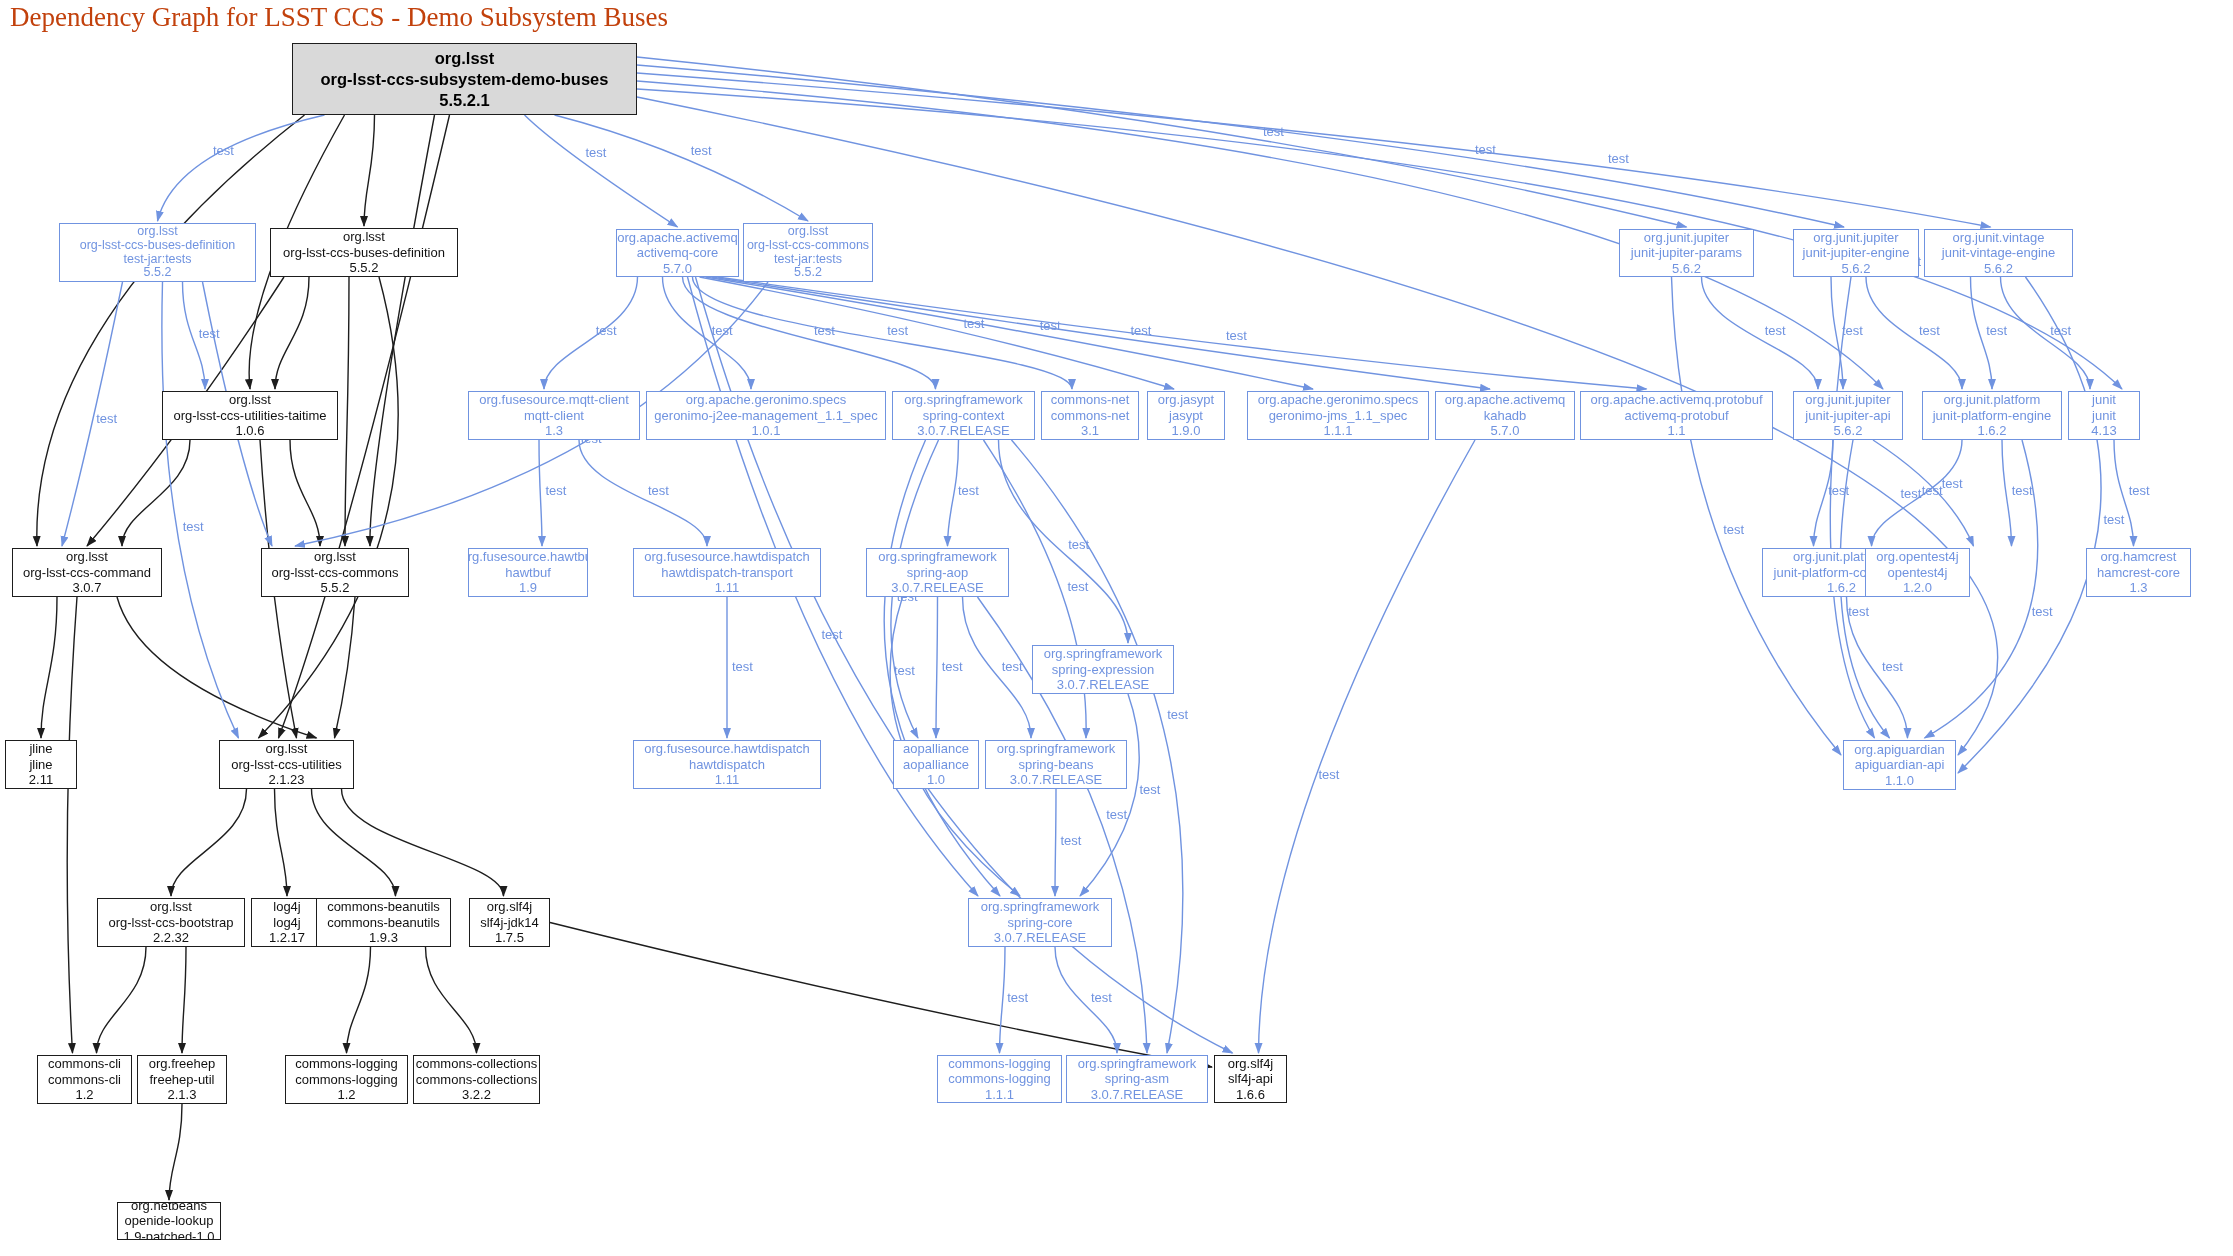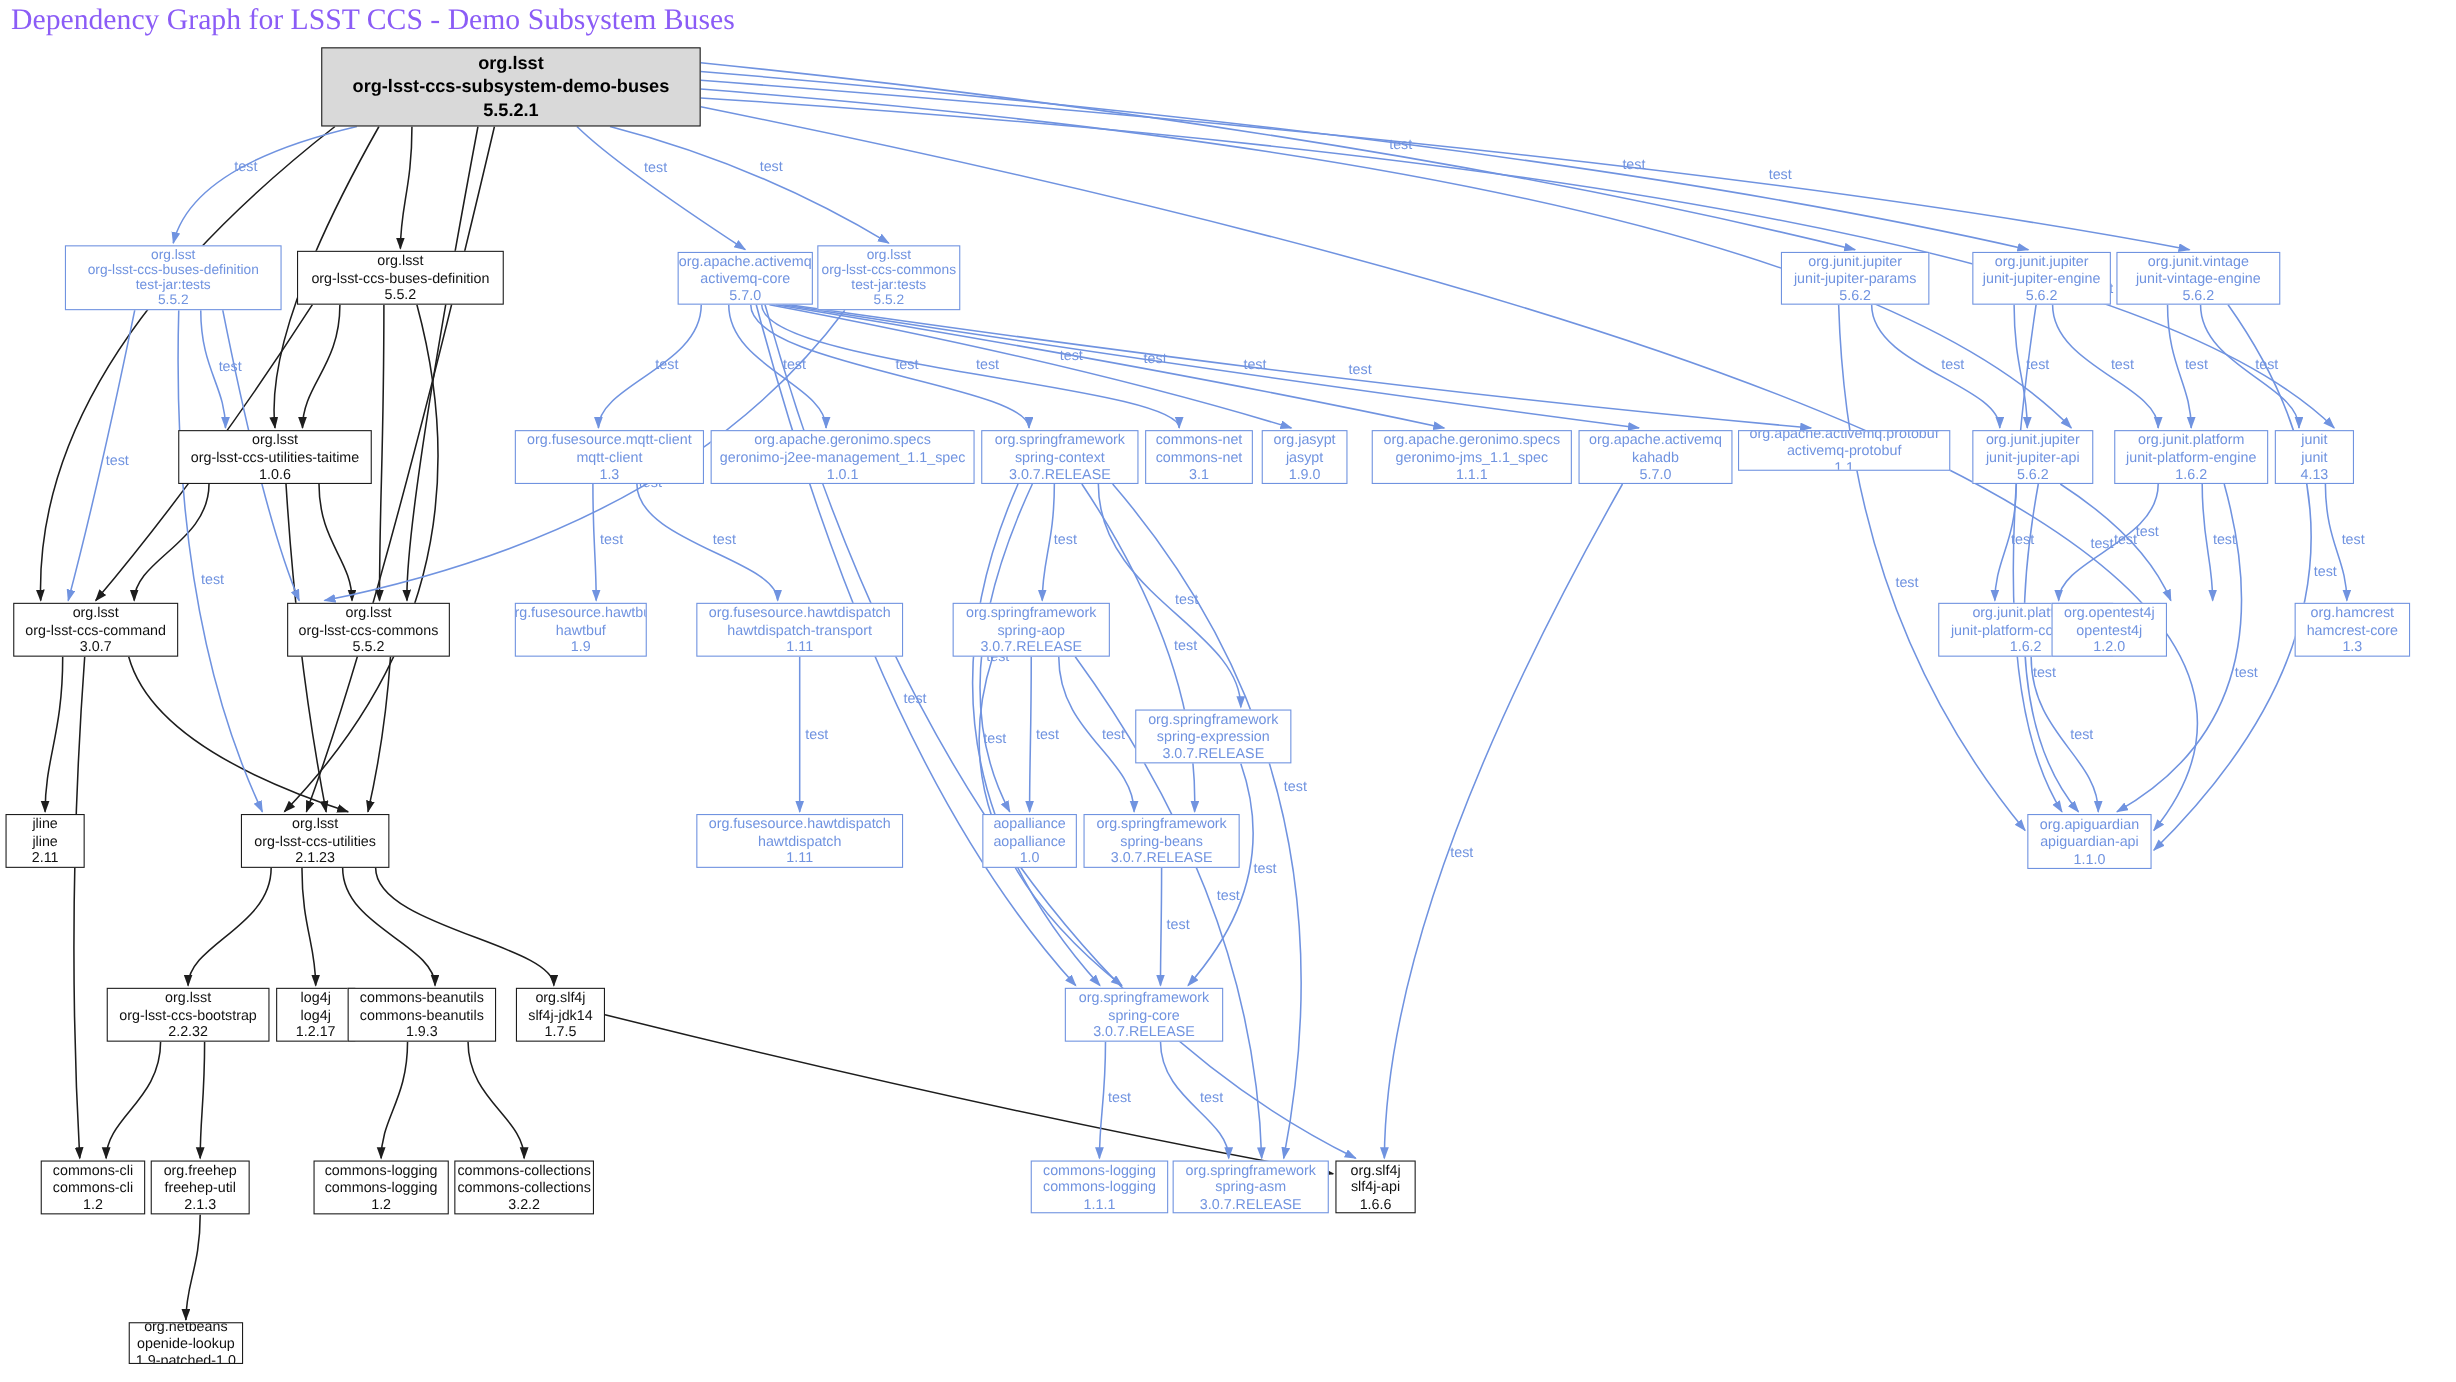--- a/index.html
+++ b/index.html
@@ -1,19 +1,19 @@
 <!DOCTYPE html>
 <html><head>
 <meta charset="utf-8">
 <style>
   html,body{margin:0;padding:0;background:#ffffff;}
   .canvas{position:relative;width:2233px;height:1256px;background:#ffffff;overflow:hidden;
           font-family:"Liberation Sans",sans-serif;}
   .title{position:absolute;left:10px;top:2px;font-family:"Liberation Serif",serif;
-         font-size:27px;color:#8b5cf6;white-space:nowrap;}
+         font-size:27px;color:#c2410c;white-space:nowrap;}
   svg.edges{position:absolute;left:0;top:0;}
   .nodes{position:absolute;left:0;top:0;width:100%;height:100%;}
   .node{position:absolute;background:#fff;display:flex;flex-direction:column;justify-content:center;
         align-items:center;text-align:center;font-size:13px;line-height:15.5px;box-sizing:border-box;
         white-space:nowrap;overflow:hidden;}
   .node.black{border:1.4px solid #1d1d1d;color:#111;}
   .node.blue{border:1.3px solid #7093e0;color:#7093e0;}
   .node.root{background:#d9d9d9;border:1.6px solid #1d1d1d;color:#000;font-weight:bold;
              font-size:16.5px;line-height:21px;}
   .node.small{font-size:12.5px;line-height:13.8px;}
@@ -254,21 +254,21 @@
       <div class="node blue" style="left: 1247px; top: 391px; width: 182px; height: 49px;">
         <div>org.apache.geronimo.specs</div>
         <div>geronimo-jms_1.1_spec</div>
         <div>1.1.1</div>
       </div>
       <div class="node blue" style="left: 1435px; top: 391px; width: 140px; height: 49px;">
         <div>org.apache.activemq</div>
         <div>kahadb</div>
         <div>5.7.0</div>
       </div>
-      <div class="node blue" style="left: 1580px; top: 391px; width: 193px; height: 37px;">
+      <div class="node blue" style="left: 1580px; top: 391px; width: 193px; height: 49px;">
         <div>org.apache.activemq.protobuf</div>
         <div>activemq-protobuf</div>
         <div>1.1</div>
       </div>
       <div class="node blue" style="left: 1793px; top: 391px; width: 110px; height: 49px;">
         <div>org.junit.jupiter</div>
         <div>junit-jupiter-api</div>
         <div>5.6.2</div>
       </div>
       <div class="node blue" style="left: 1922px; top: 391px; width: 140px; height: 49px;">

